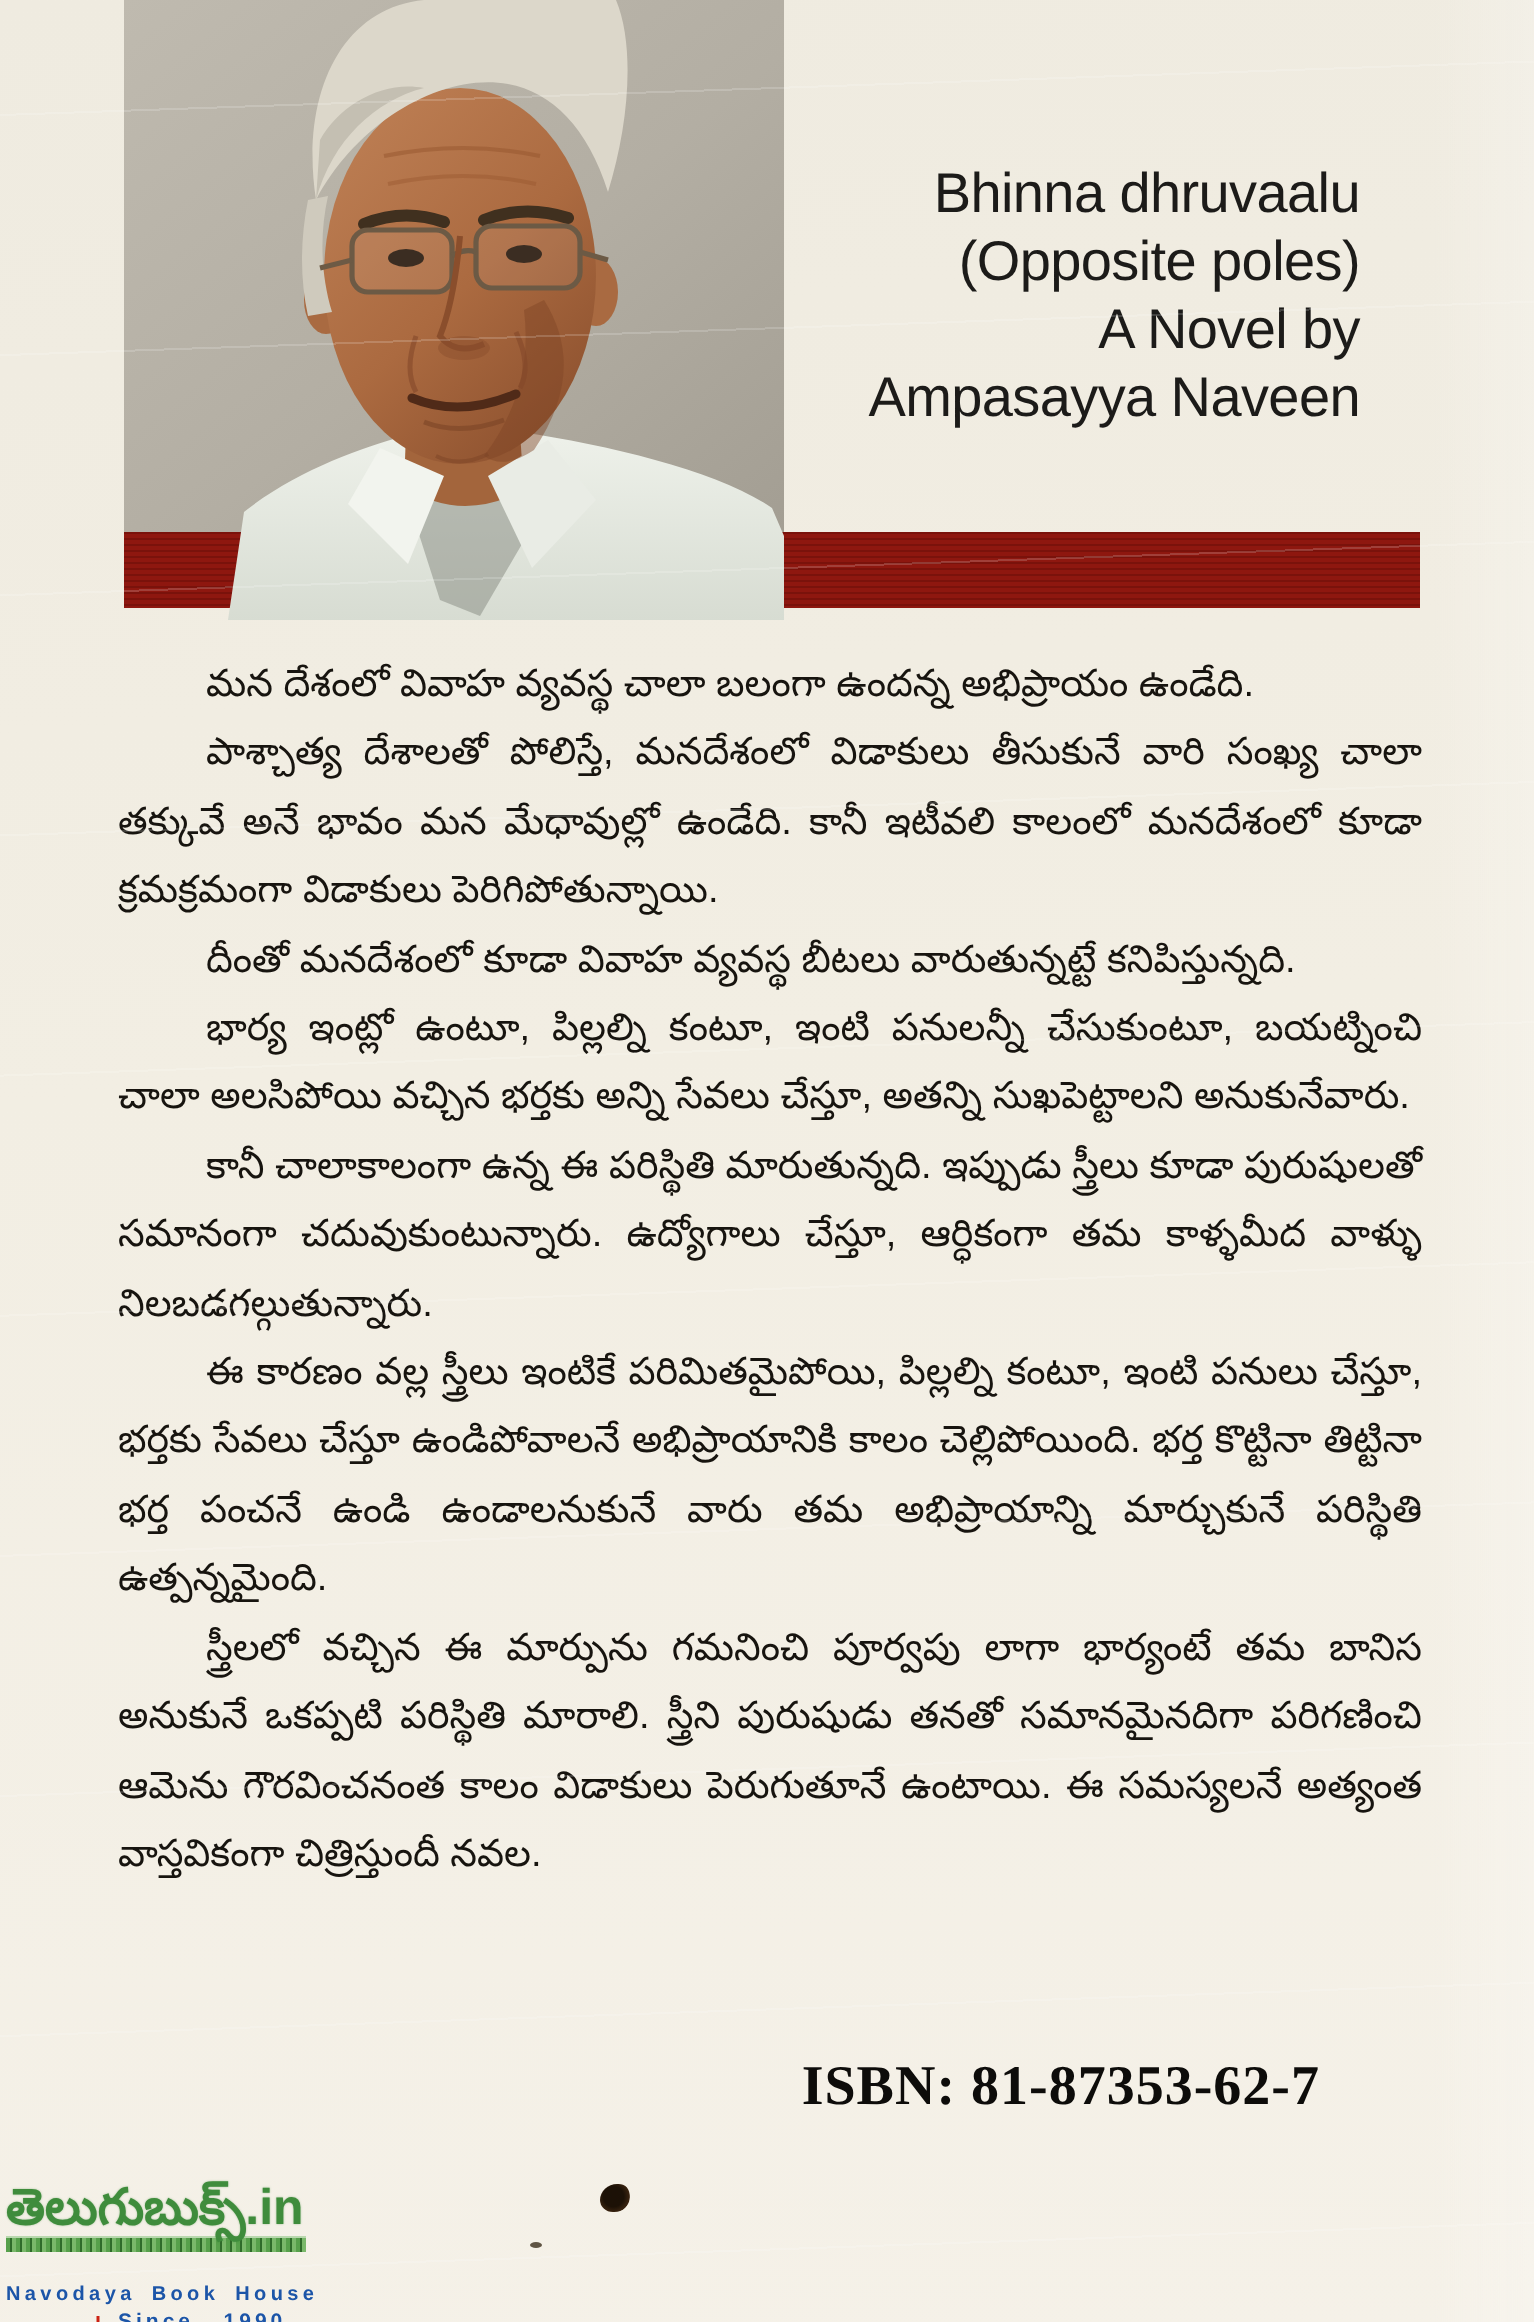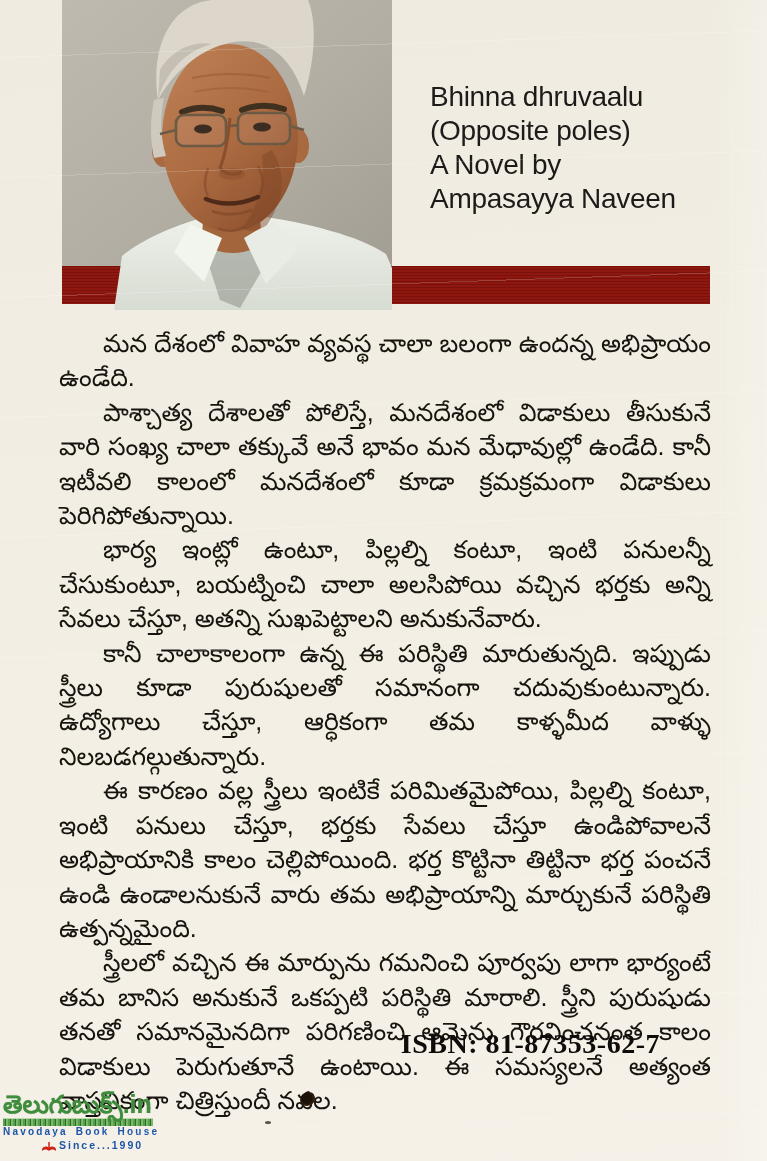--- a/index.html
+++ b/index.html
@@ -15,25 +15,25 @@
     content:"";position:absolute;inset:0;pointer-events:none;
     background:
       linear-gradient(90deg,rgba(255,255,255,0) 93%,rgba(255,255,255,.45) 100%),
       repeating-linear-gradient(178deg,rgba(255,255,255,0) 0 57px,rgba(255,255,255,.35) 57px 58px,rgba(0,0,0,0) 58px 120px);
     opacity:.5;
   }
   .photo-wrap{position:absolute;left:62px;top:0;width:648px;height:310px;}
   .title-block{
     position:absolute;left:430px;top:80px;width:250px;
     font-size:28px;line-height:34px;color:#1c1b19;
-    letter-spacing:-0.3px;font-weight:500;
+    letter-spacing:-0.3px;font-weight:500;text-align:right;
   }
   .body-text{
     position:absolute;left:59px;top:326px;width:652px;
-    font-size:25px;line-height:34.4px;color:#17140f;
+    font-size:19px;line-height:34.4px;color:#17140f;
     text-align:justify;
   }
   .body-text p{margin:0;text-indent:44px;}
   .isbn-row{
     position:absolute;left:60px;top:1028px;width:600px;
     text-align:right;
     font-family:"Liberation Serif", serif;
     font-weight:bold;font-size:28px;letter-spacing:.5px;color:#0d0c0a;
   }
   .ink-spot{
@@ -49,21 +49,21 @@
   .logo-telugu{
     font-size:25px;font-weight:bold;color:#3f8c3c;line-height:28px;
     white-space:nowrap;text-shadow:0 0 1px rgba(63,140,60,.5);
   }
   .logo-strip{
     width:150px;height:7px;margin-top:0px;
     background:repeating-linear-gradient(90deg,#57a04b 0 2px,#2f6b2a 2px 3px,#7ab86a 3px 5px);
     border-top:1px solid #b9d8ae;
   }
   .logo-name{
-    margin-top:0;font-size:10px;font-weight:bold;color:#1c55a8;
+    margin-top:16px;font-size:10px;font-weight:bold;color:#1c55a8;
     letter-spacing:2.2px;word-spacing:3px;white-space:nowrap;
   }
   .logo-since{
     margin-top:2px;margin-left:38px;display:flex;align-items:center;gap:2px;
     font-size:10.5px;font-weight:bold;color:#1c55a8;letter-spacing:2px;white-space:nowrap;
   }
   .book-icon{display:inline-block;width:16px;height:12px;position:relative;top:1px;}
   .timestamp{
     position:absolute;right:6px;top:1120px;
     font-family:"DejaVu Sans", sans-serif;
@@ -165,20 +165,21 @@
   <div class="title-block">
     <div>Bhinna dhruvaalu</div>
     <div>(Opposite poles)</div>
     <div>A Novel by</div>
     <div>Ampasayya Naveen</div>
   </div>
 
   <div class="body-text">
     <p>మన దేశంలో వివాహ వ్యవస్థ చాలా బలంగా ఉందన్న అభిప్రాయం ఉండేది.</p>
     <p>పాశ్చాత్య దేశాలతో పోలిస్తే, మనదేశంలో విడాకులు తీసుకునే వారి సంఖ్య చాలా తక్కువే అనే భావం మన మేధావుల్లో ఉండేది. కానీ ఇటీవలి కాలంలో మనదేశంలో కూడా క్రమక్రమంగా విడాకులు పెరిగిపోతున్నాయి.</p>
+    <p>దీంతో మనదేశంలో కూడా వివాహ వ్యవస్థ బీటలు వారుతున్నట్టే కనిపిస్తున్నది.</p>
     <p>భార్య ఇంట్లో ఉంటూ, పిల్లల్ని కంటూ, ఇంటి పనులన్నీ చేసుకుంటూ, బయట్నించి చాలా అలసిపోయి వచ్చిన భర్తకు అన్ని సేవలు చేస్తూ, అతన్ని సుఖపెట్టాలని అనుకునేవారు.</p>
     <p>కానీ చాలాకాలంగా ఉన్న ఈ పరిస్థితి మారుతున్నది. ఇప్పుడు స్త్రీలు కూడా పురుషులతో సమానంగా చదువుకుంటున్నారు. ఉద్యోగాలు చేస్తూ, ఆర్ధికంగా తమ కాళ్ళమీద వాళ్ళు నిలబడగల్గుతున్నారు.</p>
     <p>ఈ కారణం వల్ల స్త్రీలు ఇంటికే పరిమితమైపోయి, పిల్లల్ని కంటూ, ఇంటి పనులు చేస్తూ, భర్తకు సేవలు చేస్తూ ఉండిపోవాలనే అభిప్రాయానికి కాలం చెల్లిపోయింది. భర్త కొట్టినా తిట్టినా భర్త పంచనే ఉండి ఉండాలనుకునే వారు తమ అభిప్రాయాన్ని మార్చుకునే పరిస్థితి ఉత్పన్నమైంది.</p>
     <p>స్త్రీలలో వచ్చిన ఈ మార్పును గమనించి పూర్వపు లాగా భార్యంటే తమ బానిస అనుకునే ఒకప్పటి పరిస్థితి మారాలి. స్త్రీని పురుషుడు తనతో సమానమైనదిగా పరిగణించి ఆమెను గౌరవించనంత కాలం విడాకులు పెరుగుతూనే ఉంటాయి. ఈ సమస్యలనే అత్యంత వాస్తవికంగా చిత్రిస్తుందీ నవల.</p>
   </div>
 
   <div class="isbn-row">ISBN: 81-87353-62-7</div>
 
   <div class="ink-spot"></div>
   <div class="ink-speck"></div>

